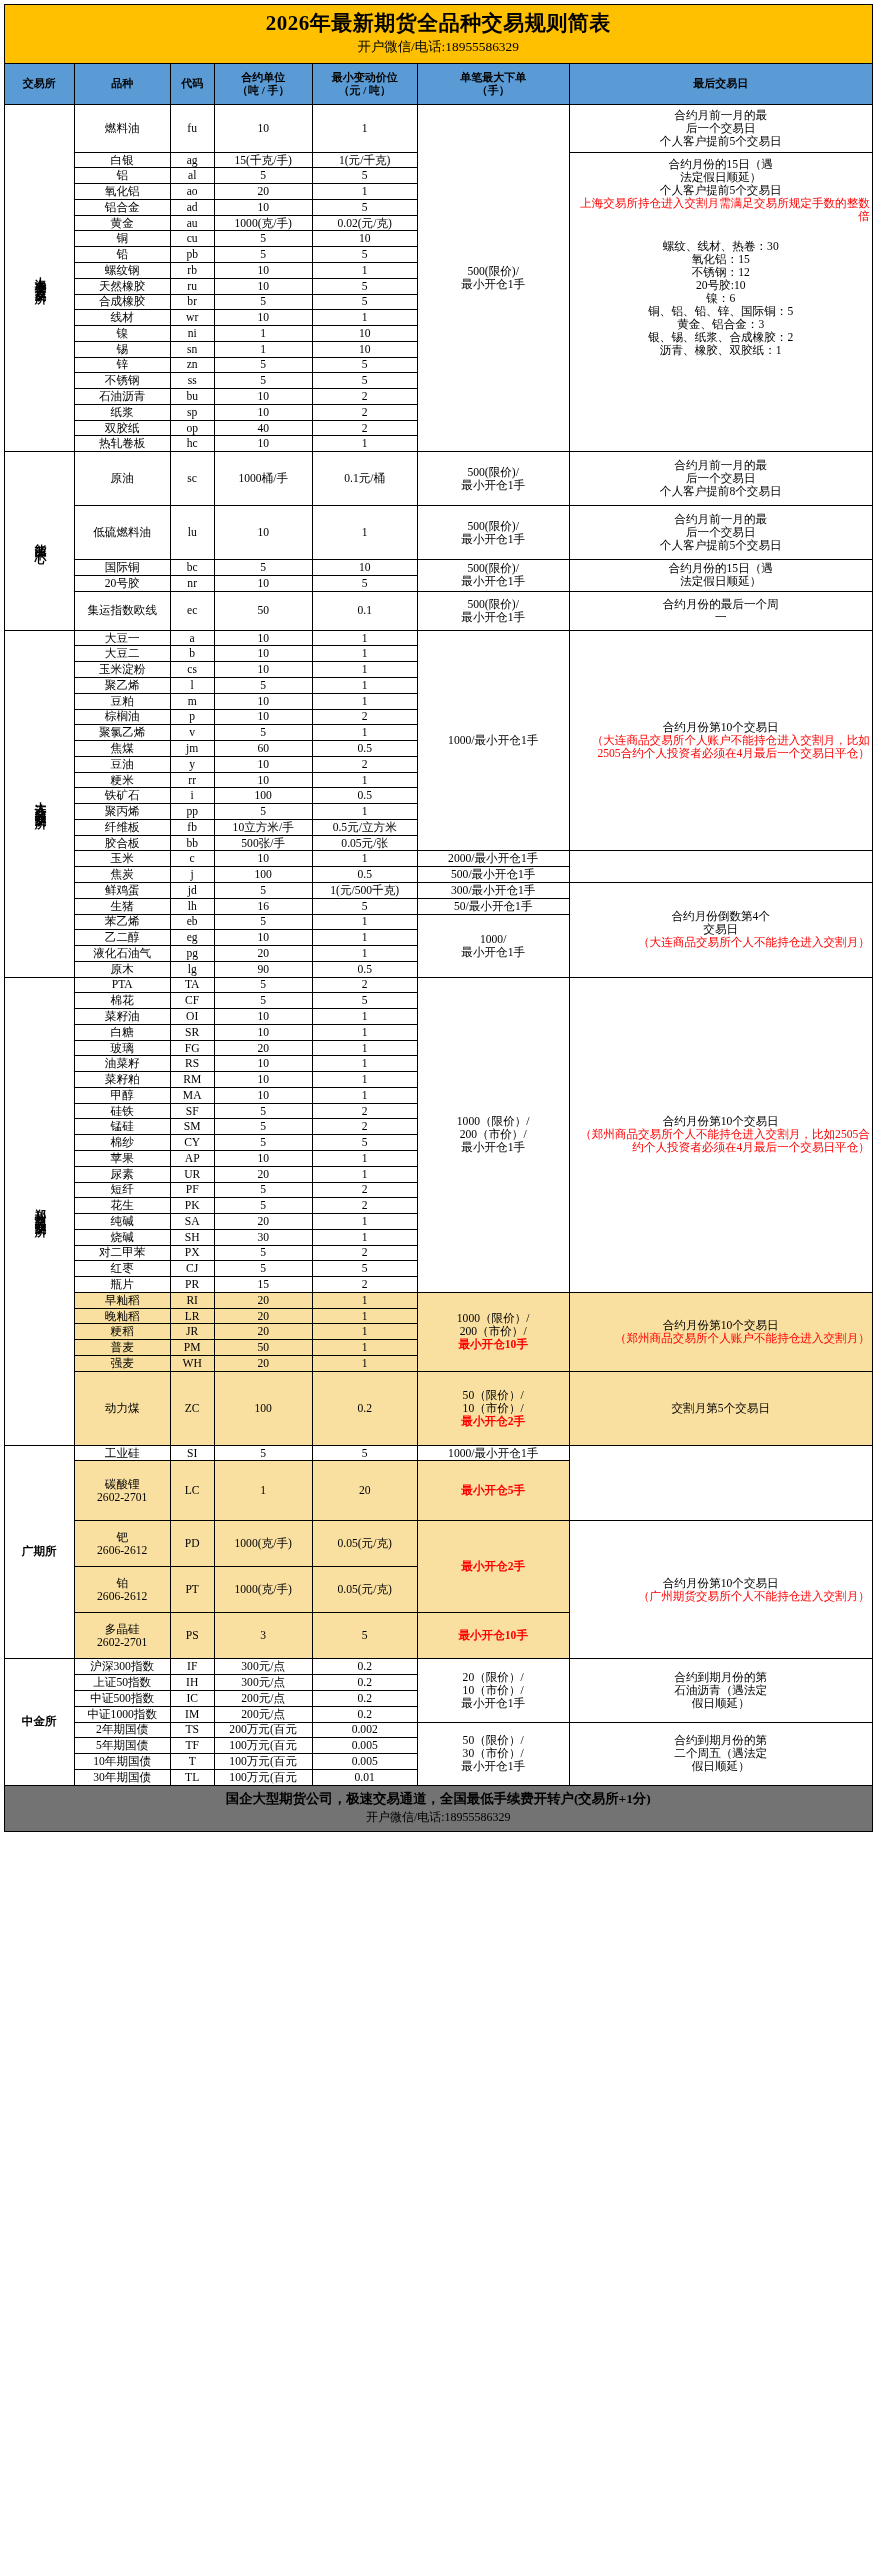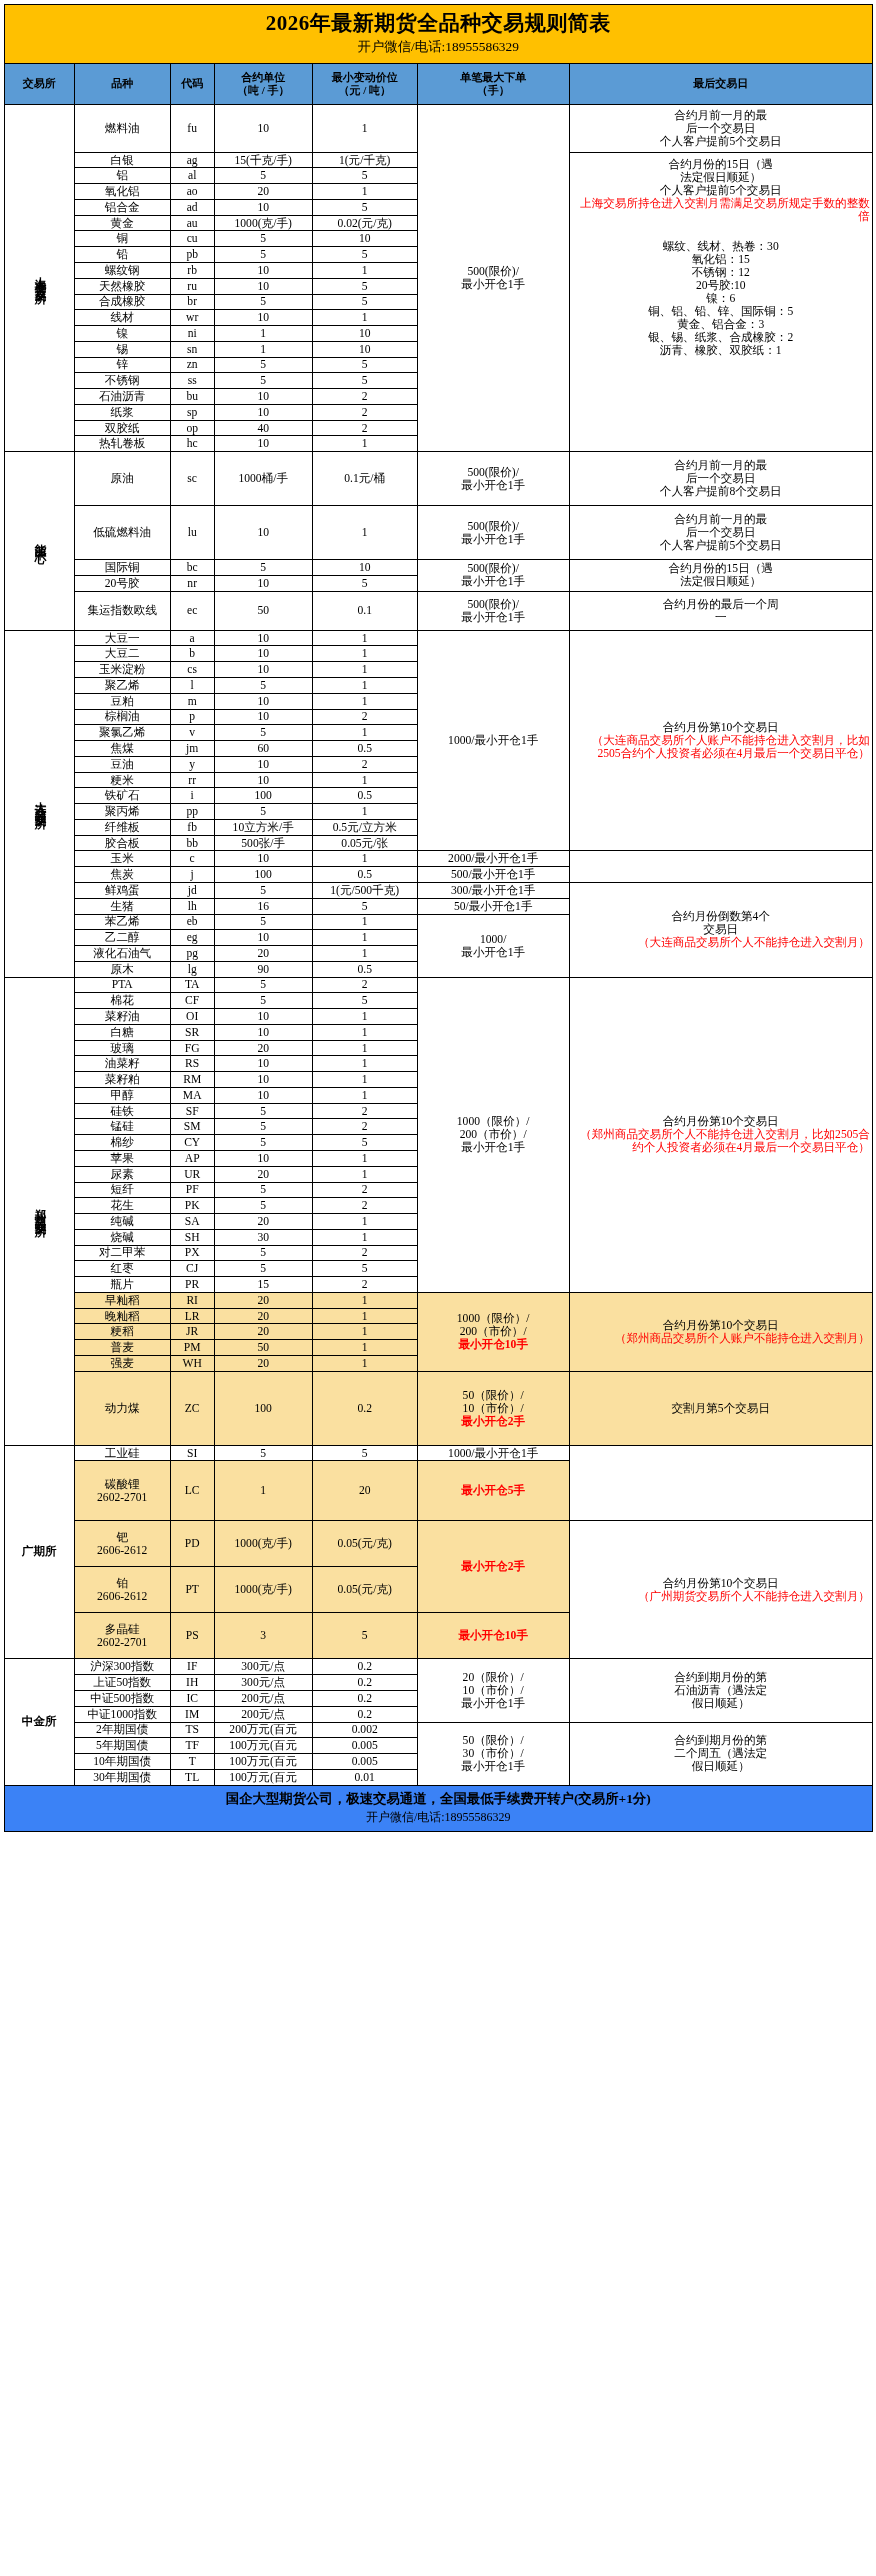--- a/index.html
+++ b/index.html
@@ -79,21 +79,21 @@
   .code { font-family: "Liberation Mono", "DejaVu Sans Mono", monospace; font-size: 11.6px; }
   .num  { font-family: "Liberation Serif", "DejaVu Serif", serif; font-size: 12px; }
   .small { font-size: 10.2px; margin-top: 48px; }
   .xsmall { font-size: 9.3px; margin-left: 20px; }
   .note { font-size: 11.6px; line-height: 1.2; padding: 2.8px 1.9px; }
   .red { color: #FF0000; text-align: right; }
   .redb { color: #FF0000; font-weight: bold; }
   .hl { background: #FAE0A0; }
   
   .footer-cell {
-    background: #3b82f6;
+    background: #737373;
     padding: 5.6px 3.7px 6.5px 3.7px !important;
   }
   .footer-l1 {
     font-family: "Liberation Serif", "DejaVu Serif", serif;
     font-weight: bold; font-size: 13.4px; line-height: 1.25;
   }
   .footer-l2 {
     font-family: "Liberation Serif", "DejaVu Serif", serif;
     font-size: 12px; line-height: 1.25; margin-top: 1.9px;
   }

